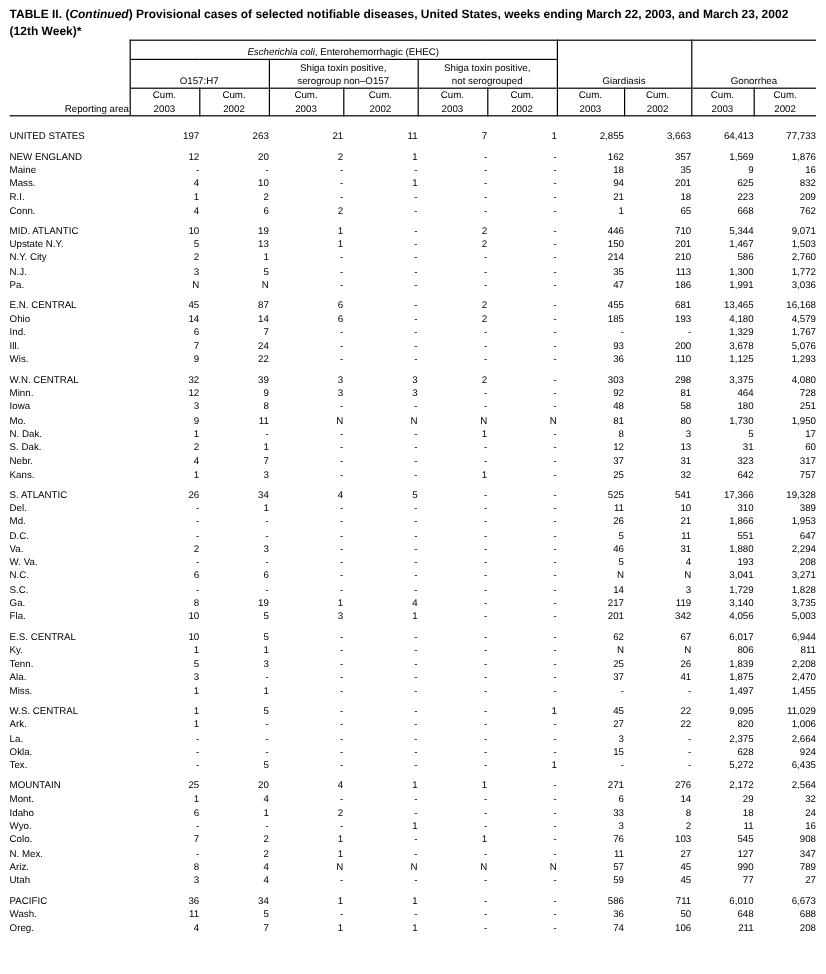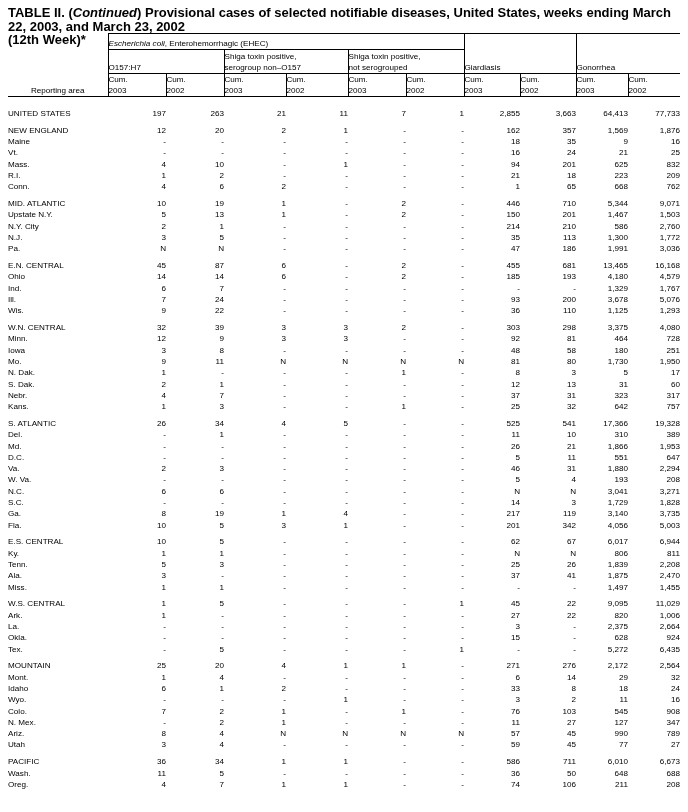--- a/index.html
+++ b/index.html
@@ -7,37 +7,37 @@
     width:688px;height:812px;background:#ffffff;
     font-family:"Liberation Sans","DejaVu Sans",sans-serif;
     color:#000;
     -webkit-font-smoothing:none;
   }
   .page{position:relative;width:688px;height:812px;padding:0;box-sizing:border-box;}
 
   
   .title{
     position:absolute;left:8px;top:6px;width:672px;
-    font-size:13px;font-weight:bold;line-height:13.5px;
+    font-size:10px;font-weight:bold;line-height:13.5px;
   }
   .title i{font-style:italic;}
 
   
   table.tbl{
     position:absolute;left:8px;top:33px;
     border-collapse:collapse;
     font-size:8.1px;
     width:672px;
     table-layout:fixed;
   }
   table.tbl td,table.tbl th{padding:0;margin:0;font-weight:normal;vertical-align:bottom;}
 
   
-  .hdr{font-size:8.1px;text-align:left;line-height:10.5px;}
-  .hdr-left{text-align:center;padding-left:2px;}
+  .hdr{font-size:8.1px;text-align:center;line-height:10.5px;}
+  .hdr-left{text-align:right;padding-left:2px;}
   .vl{border-left:1px solid #000;}
   .vr{border-right:1px solid #000;}
   .tline{border-top:1px solid #000;}
   .bline2{border-bottom:1.4px solid #000;}
   .h-disease{height:15px;}
   .h-sub{height:23px;}
   .h-cum{height:22px;}
 
   .ital{font-style:italic;}
 
@@ -192,33 +192,20 @@
           <td class="num">-</td>
           <td class="num">-</td>
           <td class="num">-</td>
           <td class="num">-</td>
           <td class="num">18</td>
           <td class="num">35</td>
           <td class="num">9</td>
           <td class="num">16</td>
         </tr>
         <tr class="data-row">
-          <td class="rowlabel">Vt.</td>
-          <td class="num">-</td>
-          <td class="num">-</td>
-          <td class="num">-</td>
-          <td class="num">-</td>
-          <td class="num">-</td>
-          <td class="num">-</td>
-          <td class="num">16</td>
-          <td class="num">24</td>
-          <td class="num">21</td>
-          <td class="num">25</td>
-        </tr>
-        <tr class="data-row">
           <td class="rowlabel">Mass.</td>
           <td class="num">4</td>
           <td class="num">10</td>
           <td class="num">-</td>
           <td class="num">1</td>
           <td class="num">-</td>
           <td class="num">-</td>
           <td class="num">94</td>
           <td class="num">201</td>
           <td class="num">625</td>

